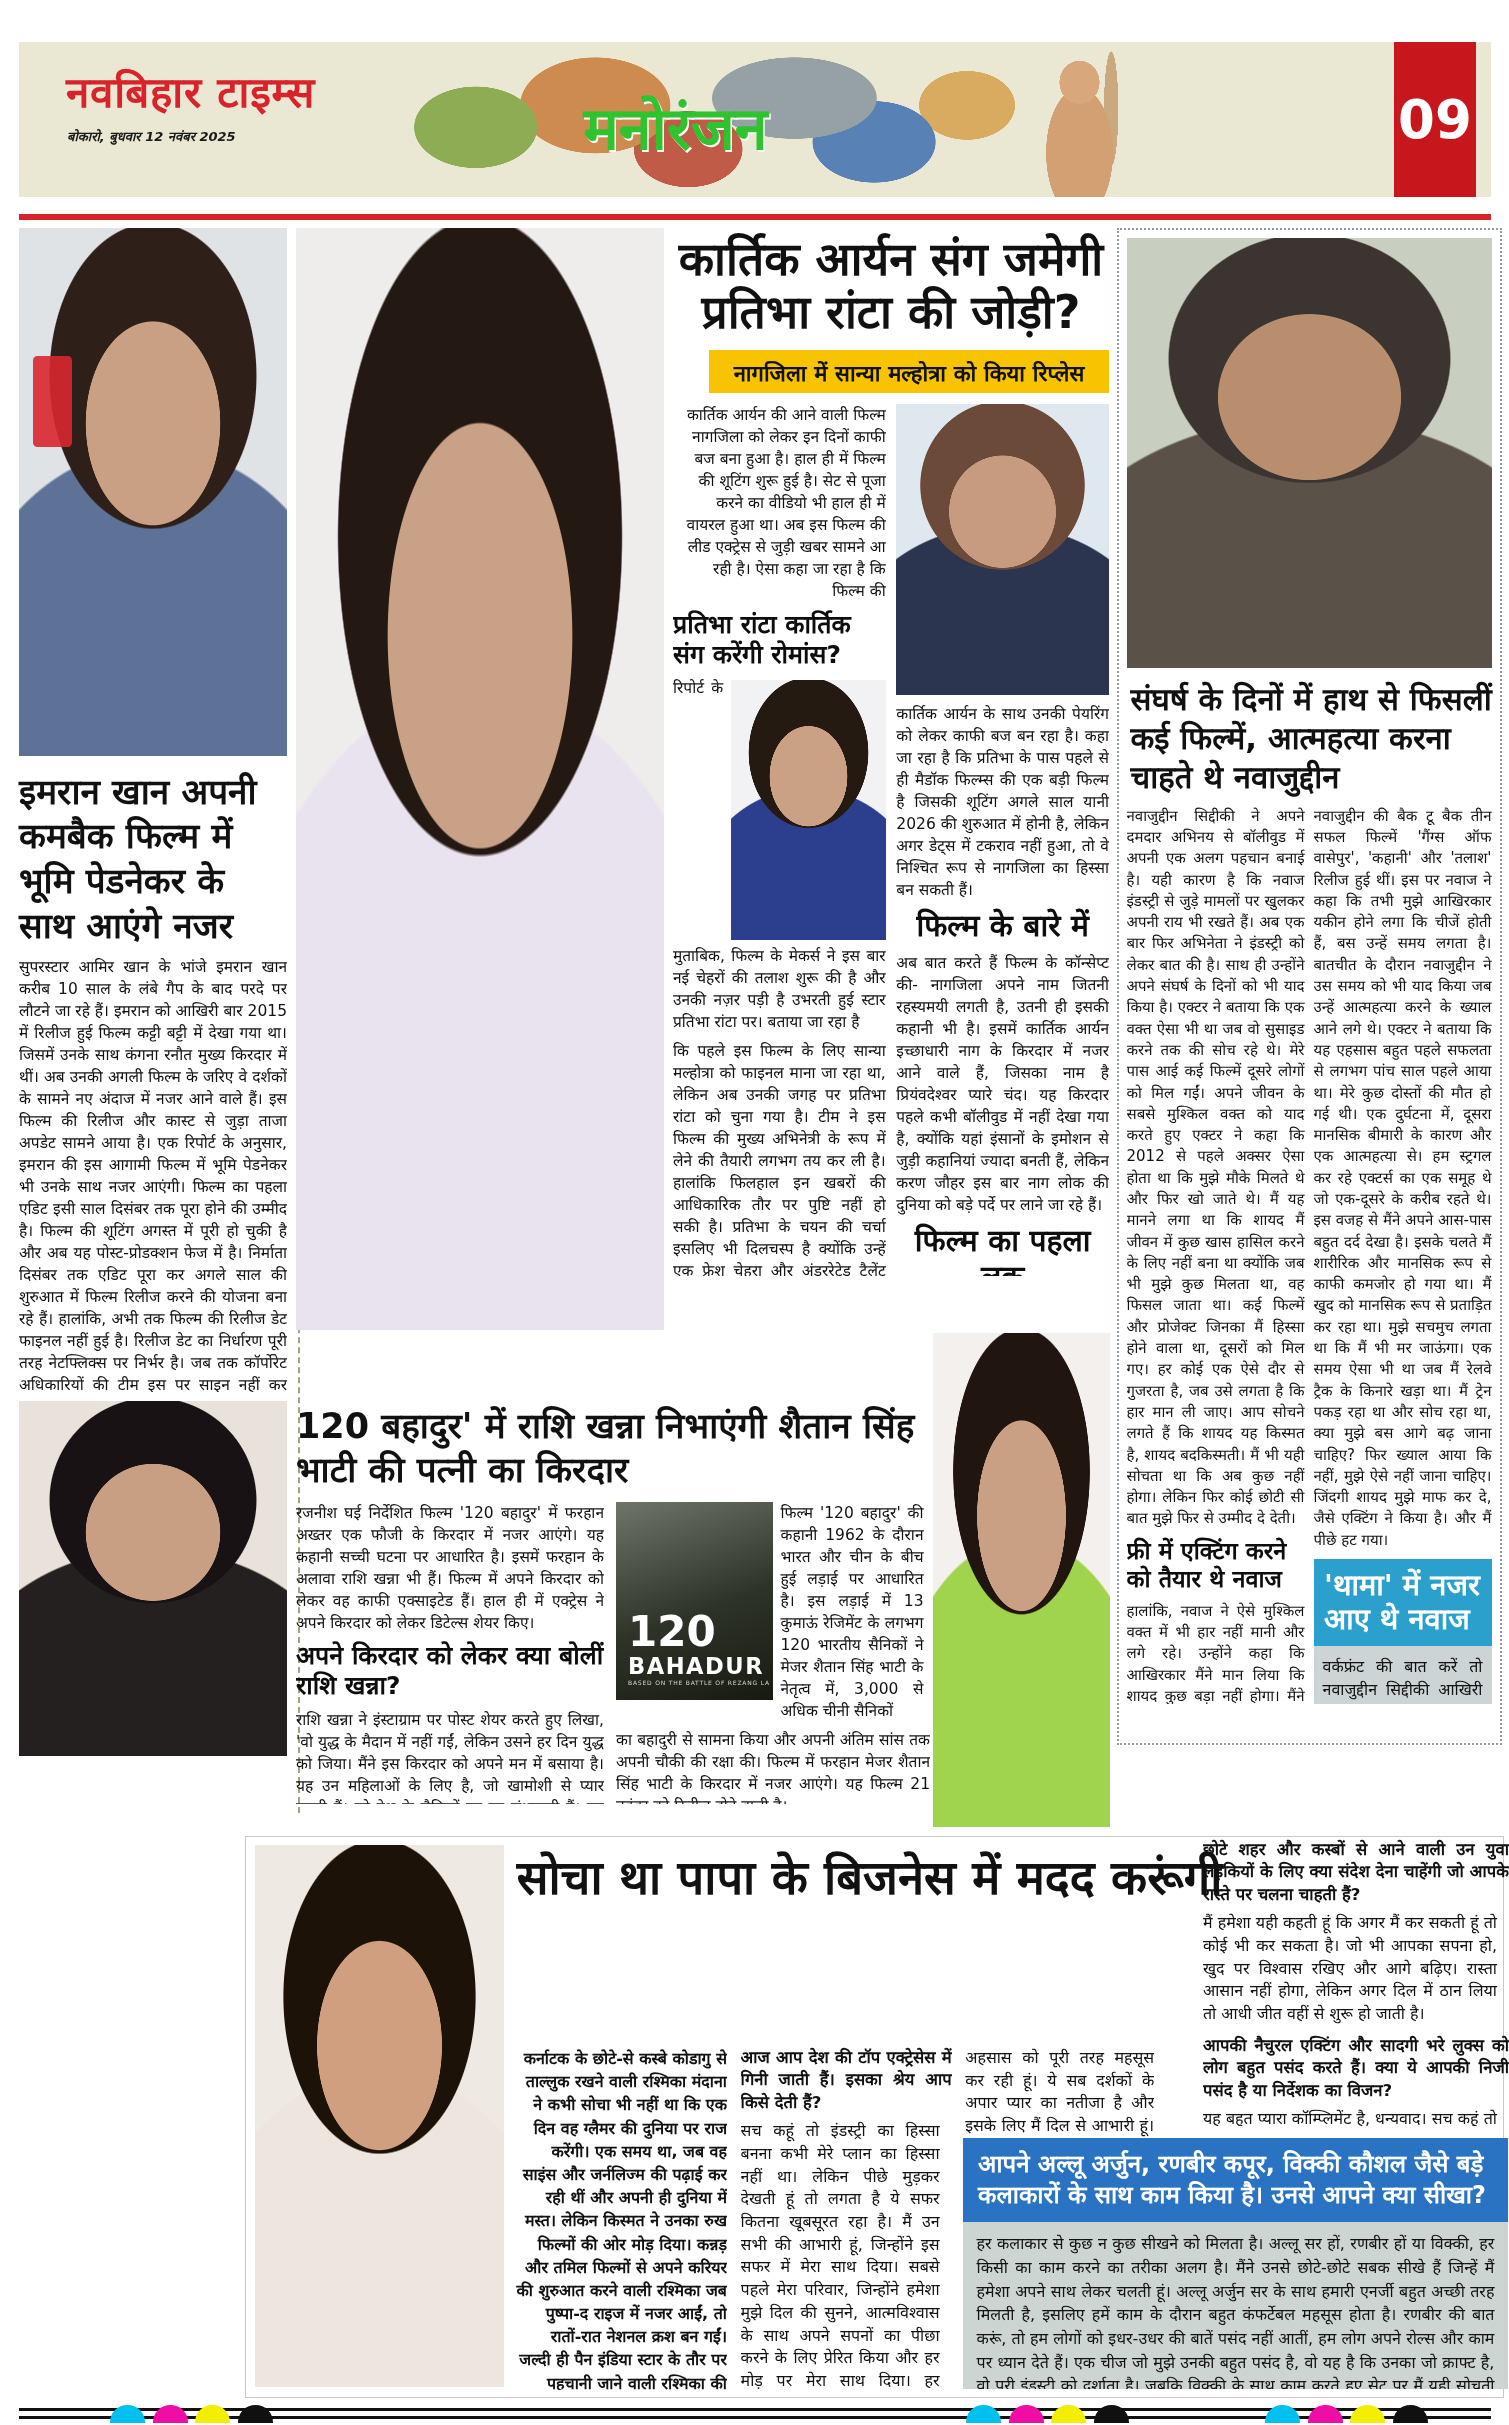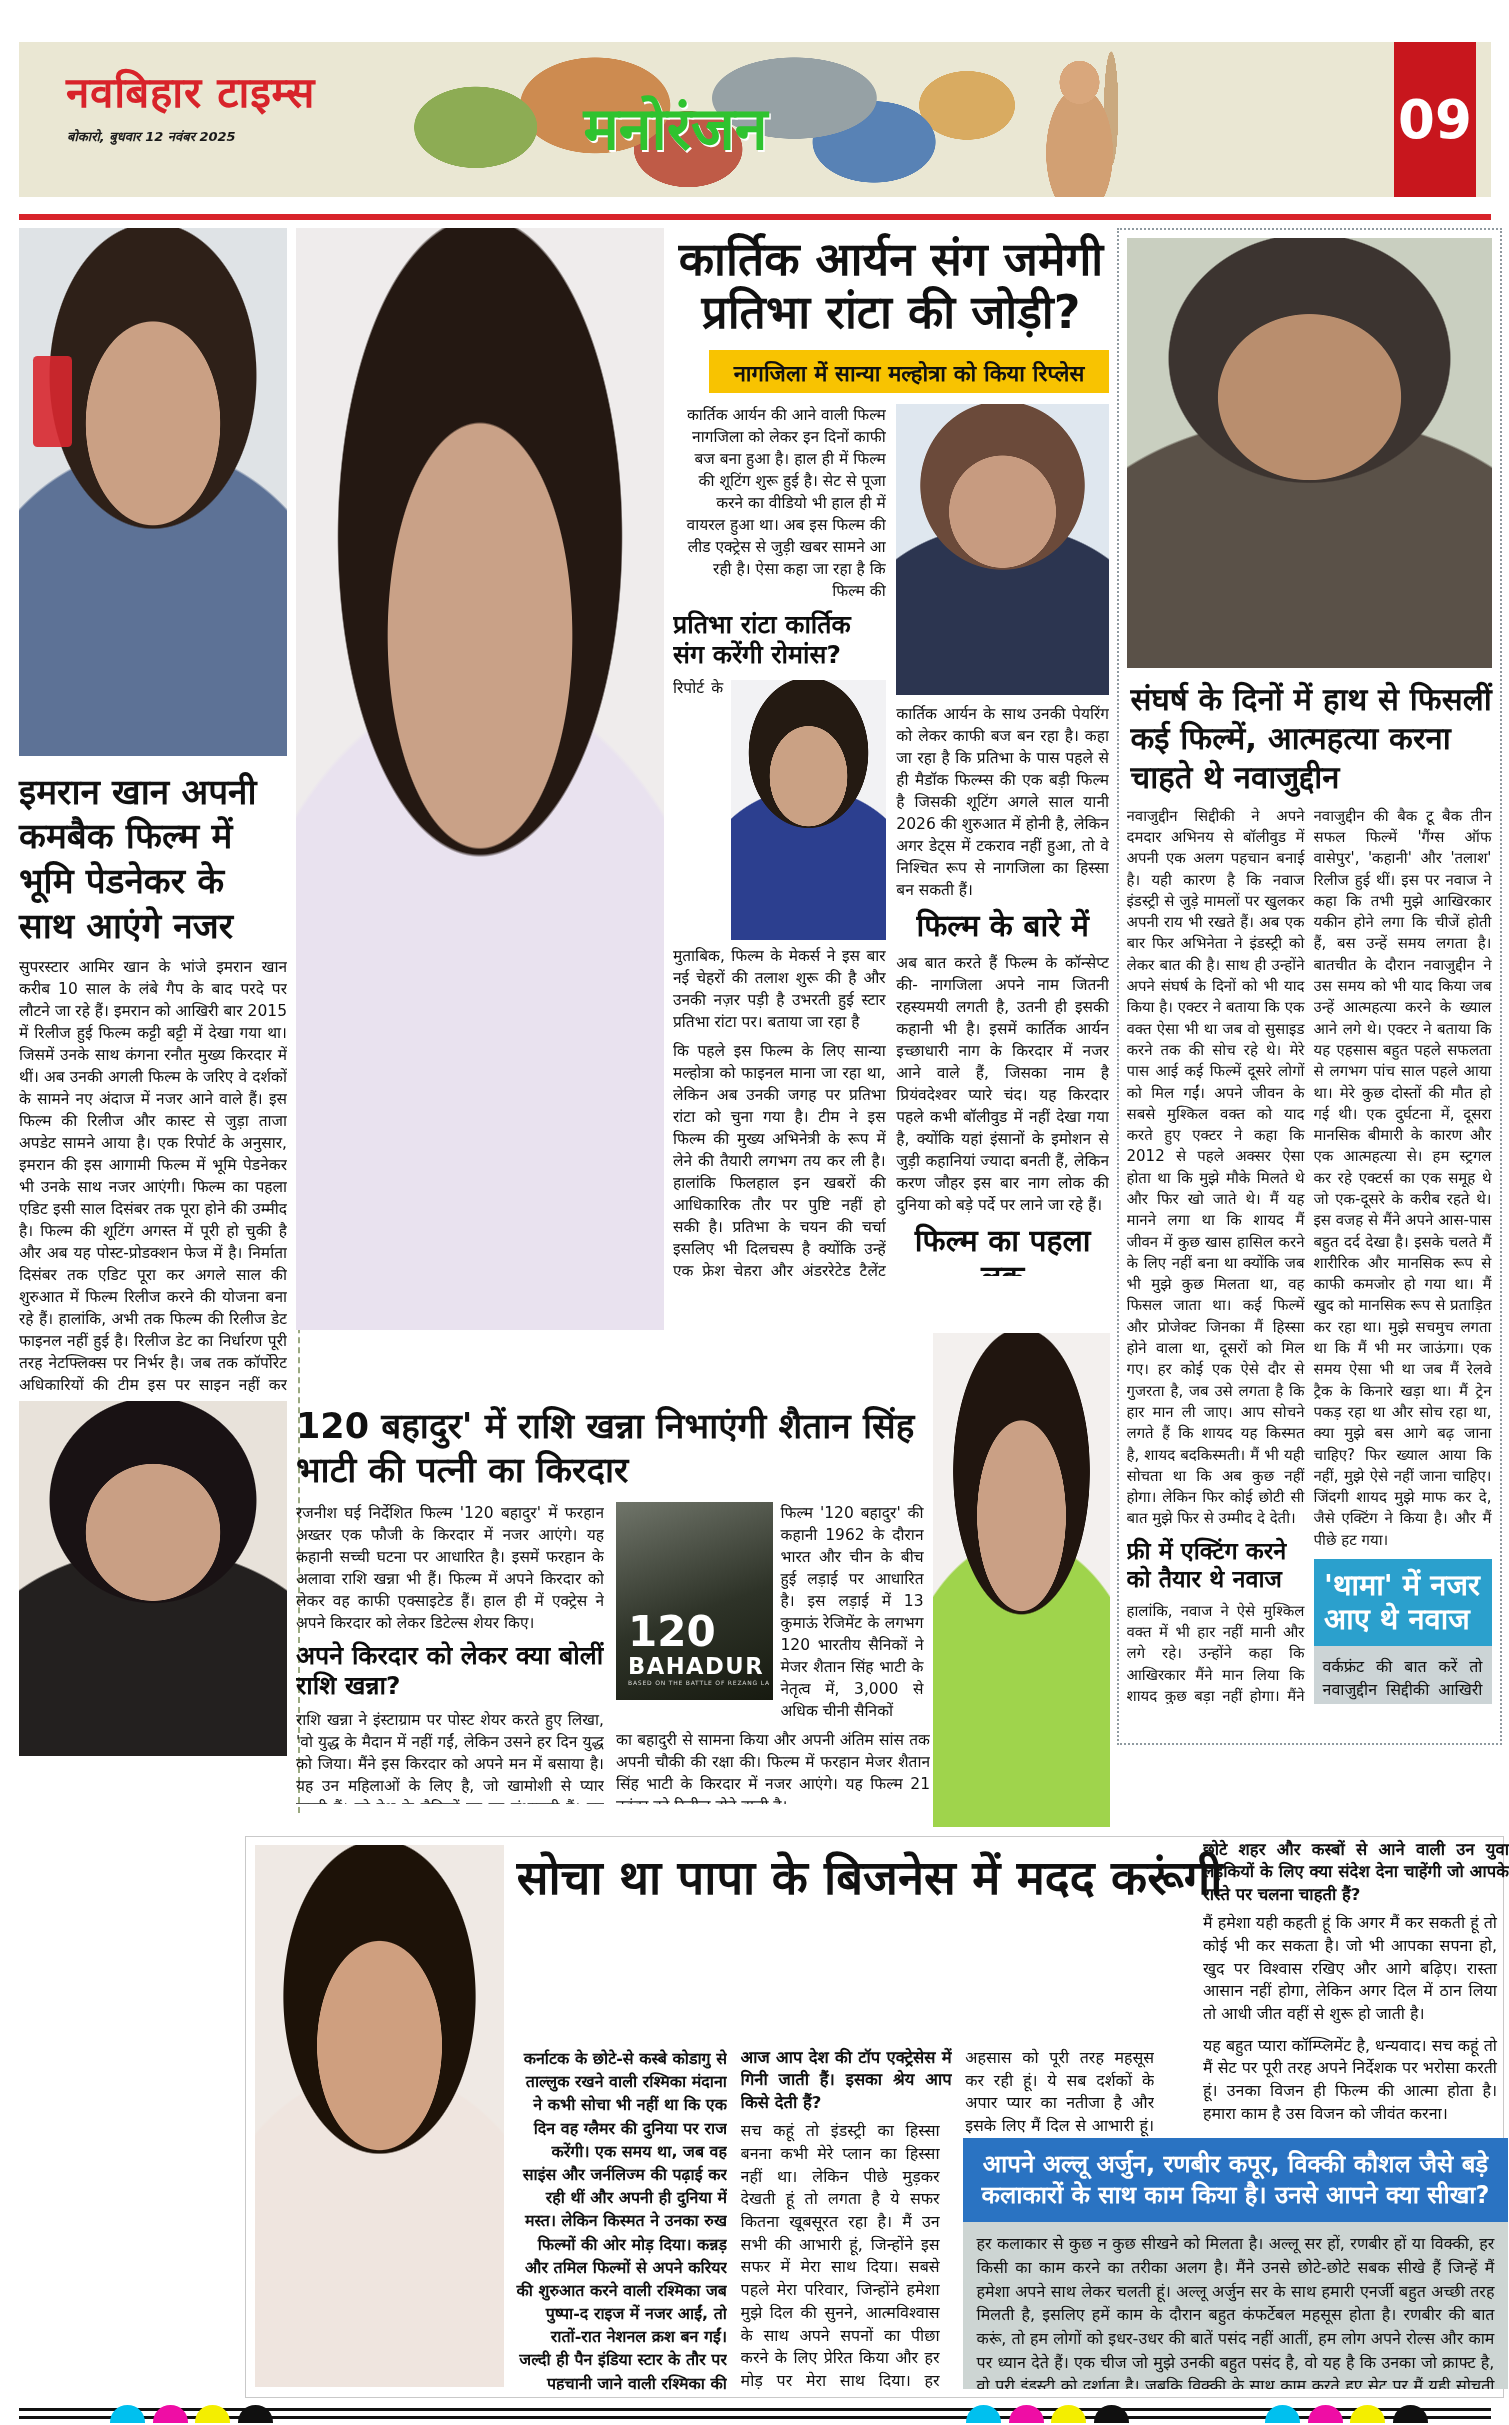--- a/index.html
+++ b/index.html
@@ -108,21 +108,21 @@
     font-size:47px;font-weight:bold;color:#d02d72;}
   .rash-cols{position:absolute;left:497px;top:220px;display:flex;gap:13.6px;}
   .rcol{width:211px;height:343px;overflow:hidden;margin:0;}
   .rcol.short{width:189px;height:113px;}
   .intro-b{font-weight:bold;font-size:16px;line-height:1.45;text-align:right;}
   .q{font-size:16.6px;font-weight:bold;line-height:1.35;text-align:justify;margin:0 0 6px 0;}
   .a{font-size:16px;line-height:1.42;text-align:justify;margin:0 12px 9px 0;}
   .rash-right{position:absolute;left:1184px;top:12px;width:306px;height:287px;overflow:hidden;}
   .bluebox{position:absolute;left:944px;top:311px;width:545px;}
   .bb-h{background:#2a73c2;color:#ffffff;font-size:24px;font-weight:bold;line-height:1.3;
-    padding:10.6px 15px;text-align:center;}
+    padding:10.6px 15px;text-align:left;}
   .bb-b{background:#cdd5d3;margin:0;padding:10.6px 13.6px 13.6px 13.6px;font-size:16px;line-height:1.48;text-align:justify;height:143px;overflow:hidden;}
 
   
   .footer-marks{position:absolute;left:19px;top:2405px;width:1472px;height:19.6px;}
   .fm-line{position:absolute;left:0;width:100%;height:3px;background:#111;}
   .fm-line.l1{top:3px;} .fm-line.l2{top:10.6px;}
   .domes{position:absolute;top:0;display:flex;gap:7.5px;}
   .domes span{width:35px;height:18px;border-radius:17.4px 17.4px 0 0;display:block;}
   .d-c{background:#00c0ef;} .d-m{background:#ef0da5;} .d-y{background:#f4ee00;} .d-k{background:#101010;}
 </style>
@@ -230,20 +230,21 @@
       <div class="rcol">
         <p class="q">आज आप देश की टॉप एक्ट्रेसेस में गिनी जाती हैं। इसका श्रेय आप किसे देती हैं?</p>
         <p class="a">सच कहूं तो इंडस्ट्री का हिस्सा बनना कभी मेरे प्लान का हिस्सा नहीं था। लेकिन पीछे मुड़कर देखती हूं तो लगता है ये सफर कितना खूबसूरत रहा है। मैं उन सभी की आभारी हूं, जिन्होंने इस सफर में मेरा साथ दिया। सबसे पहले मेरा परिवार, जिन्होंने हमेशा मुझे दिल की सुनने, आत्मविश्वास के साथ अपने सपनों का पीछा करने के लिए प्रेरित किया और हर मोड़ पर मेरा साथ दिया। हर निर्देशक, को-स्टार और टीम से मैंने कुछ न कुछ सीखा है, जिसने मुझे लगातार आगे बढ़ाया। और सबसे ऊपर, मेरे चाहने वाले फैन, उनका प्यार और समर्थन मुझे हर दिन नई चुनौतियां देते हैं।</p>
 
       </div>
       <p class="rcol short a">अहसास को पूरी तरह महसूस कर रही हूं। ये सब दर्शकों के अपार प्यार का नतीजा है और इसके लिए मैं दिल से आभारी हूं। मैं बस इतना कहना चाहूंगी कि आप सबका प्यार ही मेरी ताकत है। मैं हर फिल्म में बेस्ट देने की कोशिश करती हूं और आगे जो प्रोजेक्ट्स आ रहे हैं, उन्हें लेकर बेहद उत्साहित हूं।</p>
     </div>
     <div class="rash-right">
       <p class="q">छोटे शहर और कस्बों से आने वाली उन युवा लड़कियों के लिए क्या संदेश देना चाहेंगी जो आपके रास्ते पर चलना चाहती हैं?</p>
       <p class="a">मैं हमेशा यही कहती हूं कि अगर मैं कर सकती हूं तो कोई भी कर सकता है। जो भी आपका सपना हो, खुद पर विश्वास रखिए और आगे बढ़िए। रास्ता आसान नहीं होगा, लेकिन अगर दिल में ठान लिया तो आधी जीत वहीं से शुरू हो जाती है।</p>
+      <p class="q">आपकी नैचुरल एक्टिंग और सादगी भरे लुक्स को लोग बहुत पसंद करते हैं। क्या ये आपकी निजी पसंद है या निर्देशक का विजन?</p>
       <p class="a">यह बहुत प्यारा कॉम्प्लिमेंट है, धन्यवाद। सच कहूं तो मैं सेट पर पूरी तरह अपने निर्देशक पर भरोसा करती हूं। उनका विजन ही फिल्म की आत्मा होता है। हमारा काम है उस विजन को जीवंत करना।</p>
     </div>
     <div class="bluebox">
       <div class="bb-h">आपने अल्लू अर्जुन, रणबीर कपूर, विक्की कौशल जैसे बड़े कलाकारों के साथ काम किया है। उनसे आपने क्या सीखा?</div>
       <p class="bb-b">हर कलाकार से कुछ न कुछ सीखने को मिलता है। अल्लू सर हों, रणबीर हों या विक्की, हर किसी का काम करने का तरीका अलग है। मैंने उनसे छोटे-छोटे सबक सीखे हैं जिन्हें मैं हमेशा अपने साथ लेकर चलती हूं। अल्लू अर्जुन सर के साथ हमारी एनर्जी बहुत अच्छी तरह मिलती है, इसलिए हमें काम के दौरान बहुत कंफर्टेबल महसूस होता है। रणबीर की बात करूं, तो हम लोगों को इधर-उधर की बातें पसंद नहीं आतीं, हम लोग अपने रोल्स और काम पर ध्यान देते हैं। एक चीज जो मुझे उनकी बहुत पसंद है, वो यह है कि उनका जो क्राफ्ट है, वो पूरी इंडस्ट्री को दर्शाता है। जबकि विक्की के साथ काम करते हुए सेट पर मैं यही सोचती थी कि ये इंसान तो कमाल का है।</p>
     </div>
   </section>
 
   <footer class="footer-marks">
     <div class="fm-line l1"></div>

